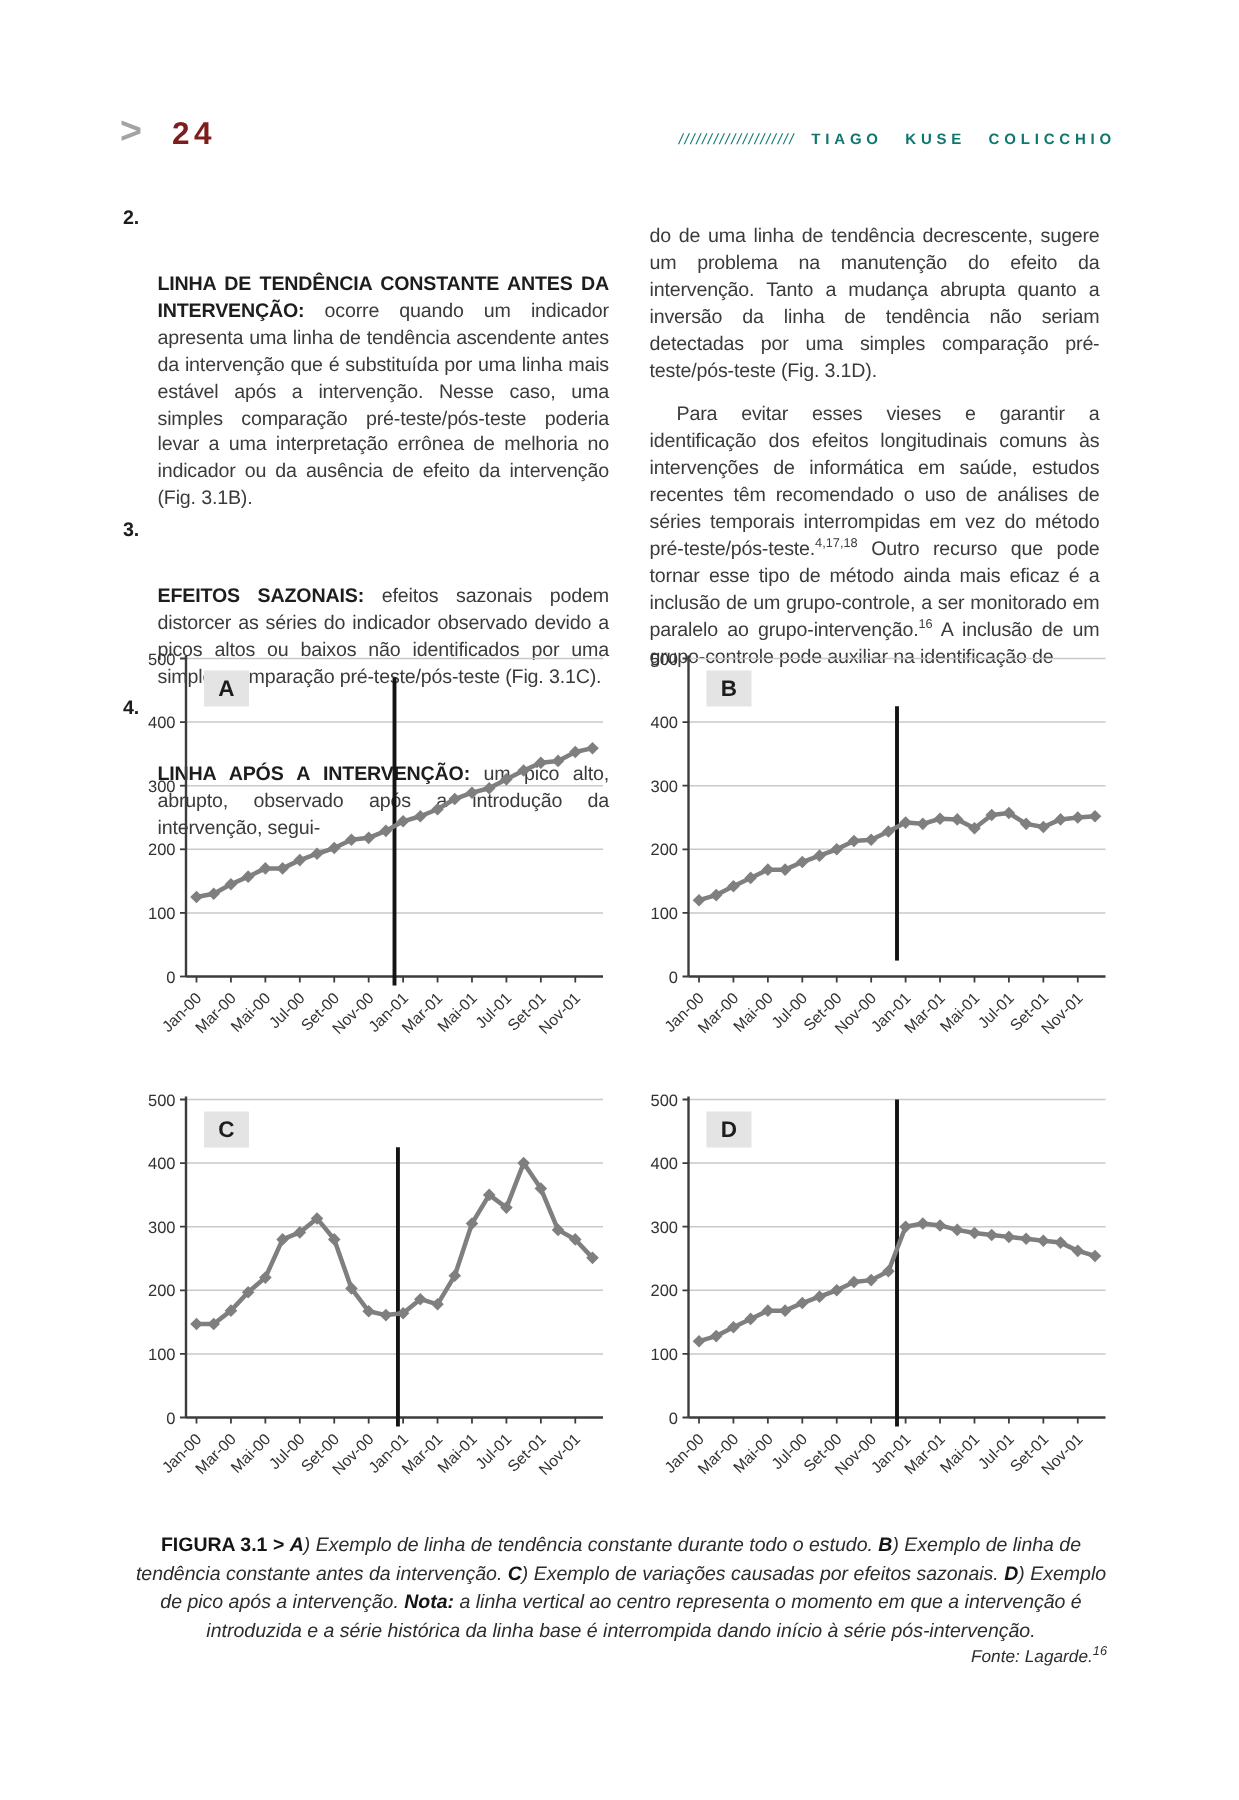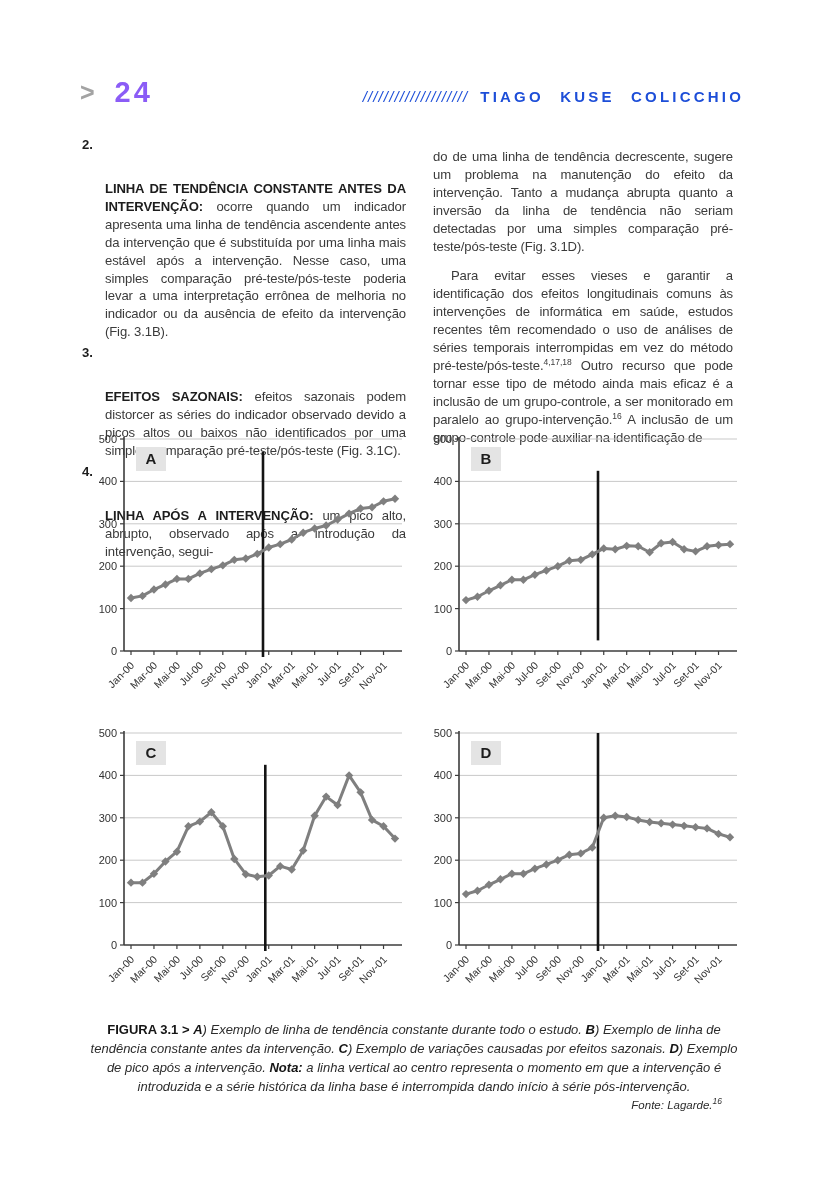--- a/index.html
+++ b/index.html
@@ -4,43 +4,43 @@
 <style>
   html,body{margin:0;padding:0;background:#ffffff;}
   .page{
     width:826px;height:1200px;position:relative;background:#ffffff;overflow:hidden;
     font-family:"Liberation Sans",sans-serif;color:#3b3b3b;
   }
   
   .header{position:absolute;top:76px;left:80px;right:82px;display:flex;justify-content:space-between;align-items:baseline;}
   .hleft{display:flex;align-items:baseline;gap:20px;}
   .arrow{color:#a3a3a3;font-size:25px;font-weight:900;line-height:1;position:relative;top:-1px;}
-  .pagenum{font-size:29px;font-weight:800;color:#8b5cf6;letter-spacing:3px;font-family:"Liberation Sans",sans-serif;}
-  .hright{font-size:15px;color:#1d4ed8;white-space:nowrap;}
+  .pagenum{font-size:21px;font-weight:800;color:#7f1d1d;letter-spacing:3px;font-family:"Liberation Sans",sans-serif;}
+  .hright{font-size:10px;color:#0f766e;white-space:nowrap;}
   .slashes{letter-spacing:1.1px;font-weight:400;margin-right:8px;font-style:italic;}
   .author{letter-spacing:3.2px;word-spacing:9px;font-weight:700;}
   
   .columns{position:absolute;top:136px;left:82px;width:664px;display:flex;gap:15px;}
   .col{width:324px;font-size:13.1px;line-height:17.9px;text-align:justify;letter-spacing:-0.12px;}
   .item{display:flex;margin-bottom:3px;}
   .item .num{width:23px;flex:none;font-weight:700;color:#1d1d1d;}
   .item .itext{flex:1;margin-top:44px;}
   .b{font-weight:700;color:#1d1d1d;}
   .i{font-style:italic;}
   sup{font-size:8.5px;line-height:0;vertical-align:super;letter-spacing:0;}
   .p2{text-indent:18px;margin-top:9px;}
   .rcol p{margin:12px;}
   
   .charts{position:absolute;top:429px;left:84px;width:660px;display:grid;grid-template-columns:325px 325px;column-gap:10px;row-gap:4px;}
   .chart{width:325px;height:290px;}
   .chart svg{display:block;}
   
   .caption{position:absolute;top:1021px;left:88px;width:652px;text-align:center;font-size:13px;line-height:1.46;color:#2c2c2c;}
   .caption .b{color:#151515;}
-  .fonte{position:absolute;top:1099px;right:104px;font-size:11.5px;color:#2c2c2c;}
+  .fonte{position:absolute;top:1099px;right:88px;font-size:11.5px;color:#2c2c2c;}
 </style>
 </head>
 <body>
 
 <div class="page">
 
   <div class="header">
     <div class="hleft">
       <span class="arrow">&gt;</span>
       <span class="pagenum">24</span>

